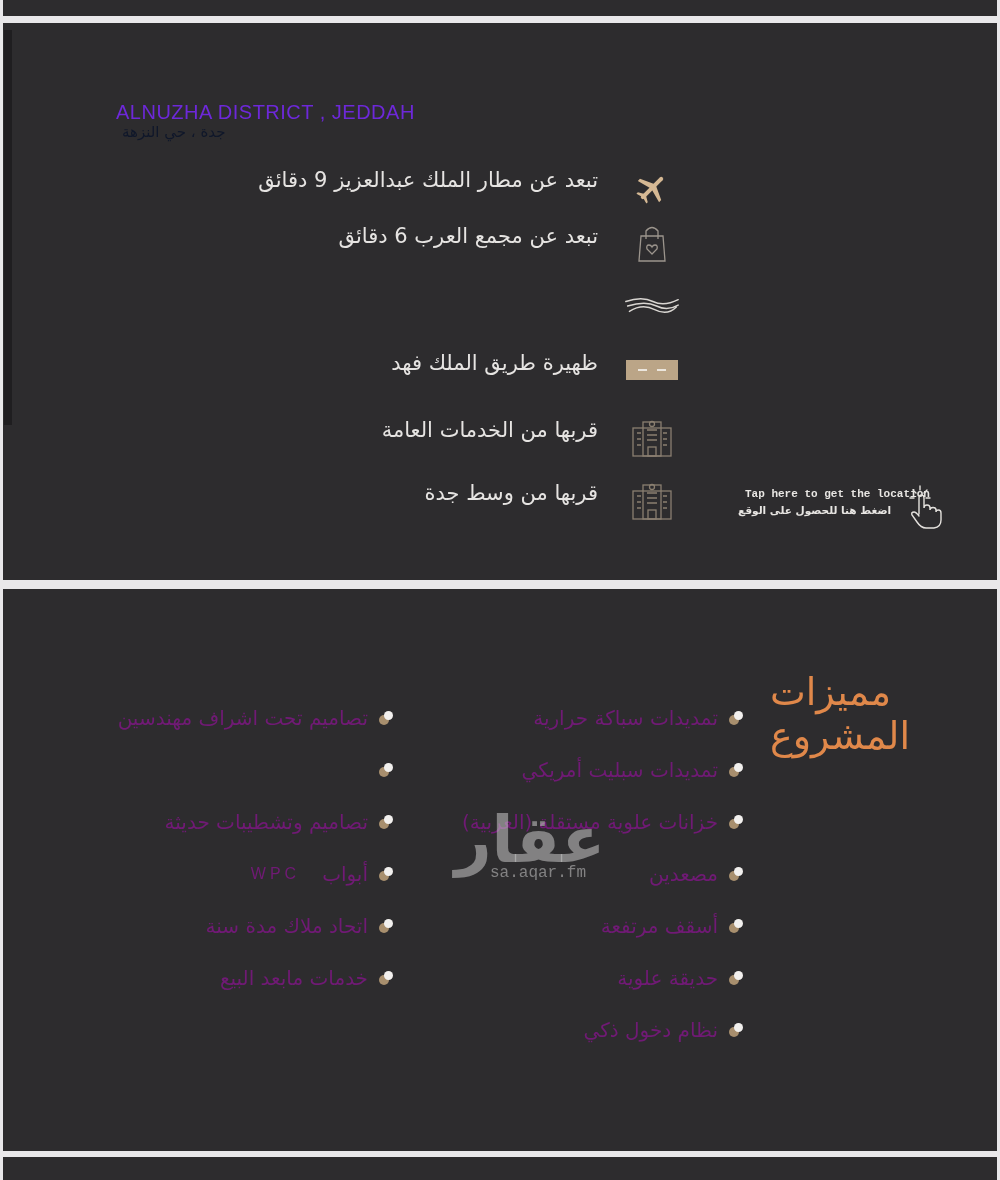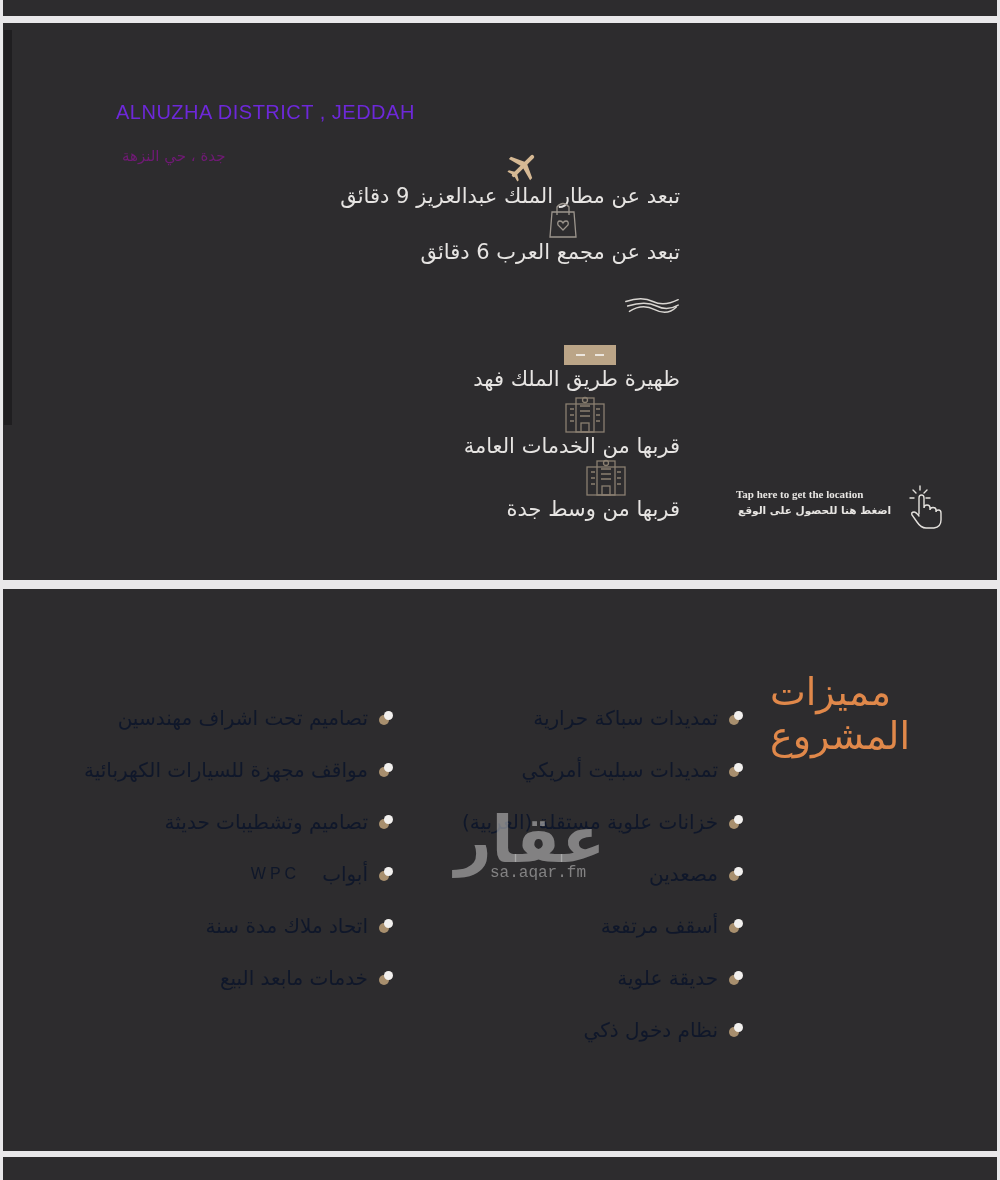--- a/index.html
+++ b/index.html
@@ -20,43 +20,42 @@
     background: #1f1e20;
   }
 
   
   .loc-title-en {
     position: absolute; left: 116px; top: 101px;
     font-family: Liberation Sans, sans-serif; font-size: 20px;
     color: #6d28d9; letter-spacing: 0.5px;
   }
   .loc-title-ar {
-    position: absolute; left: 122px; top: 147px;
-    font-size: 15px; color: #701a75; direction: rtl;
+    position: absolute; left: 122px; top: 123px;
+    font-size: 15px; color: #0f172a; direction: rtl;
   }
   .loc-row {
     position: absolute; right: 320px; height: 40px;
-    display: flex; align-items: center; justify-content: flex-end;
+    display: flex; justify-content: flex-end;
     direction: rtl;
-    flex-direction: column;
   }
   .loc-row .icon {
     width: 56px; height: 40px; display: flex; align-items: center; justify-content: center;
     margin-left: 26px;
   }
   .loc-row .label {
     font-size: 21px; color: #e6e4e2; white-space: nowrap; letter-spacing: 0.3px;
   }
 
   .tap-cta {
     position: absolute; left: 736px; top: 482px; width: 210px; height: 46px;
   }
   .tap-cta .en {
-    position: absolute; left: 0; top: 6px;
-    font-family: Liberation Serif, serif; font-size: 11px; font-weight: bold; color: #e8e6e3;
+    position: absolute; left: 9px; top: 6px;
+    font-family: Liberation Mono, monospace; font-size: 11px; font-weight: bold; color: #e8e6e3;
   }
   .tap-cta .ar {
     position: absolute; left: 2px; top: 22px;
     font-size: 10.5px; font-weight: bold; color: #e8e6e3; direction: rtl;
   }
   .tap-cta .hand { position: absolute; left: 170px; top: 0; }
 
   
   .feat-title {
     position: absolute; left: 770px; top: 670px; width: 180px;
@@ -71,21 +70,21 @@
     position: relative; width: 16px; height: 16px; margin-left: 10px; flex: 0 0 16px;
   }
   .bullet .b1 {
     position: absolute; left: 1px; top: 5px; width: 10px; height: 10px; border-radius: 50%;
     background: #a88f6e;
   }
   .bullet .b2 {
     position: absolute; left: 6px; top: 1px; width: 9px; height: 9px; border-radius: 50%;
     background: #f2f0ee;
   }
-  .bullet-item .text { font-size: 20px; color: #0f172a; letter-spacing: 0.3px; }
+  .bullet-item .text { font-size: 20px; color: #701a75; letter-spacing: 0.3px; }
   .bullet-item .text.latin { font-family: "Liberation Sans", sans-serif; font-size: 16px; letter-spacing: 4px; }
 
   .list-right { right: 256px; top: 692px; }
   .list-left { right: 606px; top: 692px; }
 
   .watermark {
     position: absolute; left: 450px; top: 808px; width: 160px; height: 90px;
     color: rgba(200,200,200,0.55); pointer-events: none;
   }
   .watermark .logo { font-size: 64px; line-height: 64px; direction: rtl; text-align: center; font-weight: bold; }
@@ -259,21 +258,20 @@
         <i class="b1"></i>
         <i class="b2"></i>
       </span>
     <span class="text">تصاميم تحت اشراف مهندسين</span>
   </div>
   <div class="bullet-item">
     <span class="bullet">
         <i class="b1"></i>
         <i class="b2"></i>
       </span>
-    <span class="text">مواقف مجهزة للسيارات الكهربائية</span>
   </div>
   <div class="bullet-item">
     <span class="bullet">
         <i class="b1"></i>
         <i class="b2"></i>
       </span>
     <span class="text">تصاميم وتشطيبات حديثة</span>
   </div>
   <div class="bullet-item">
     <span class="bullet">

